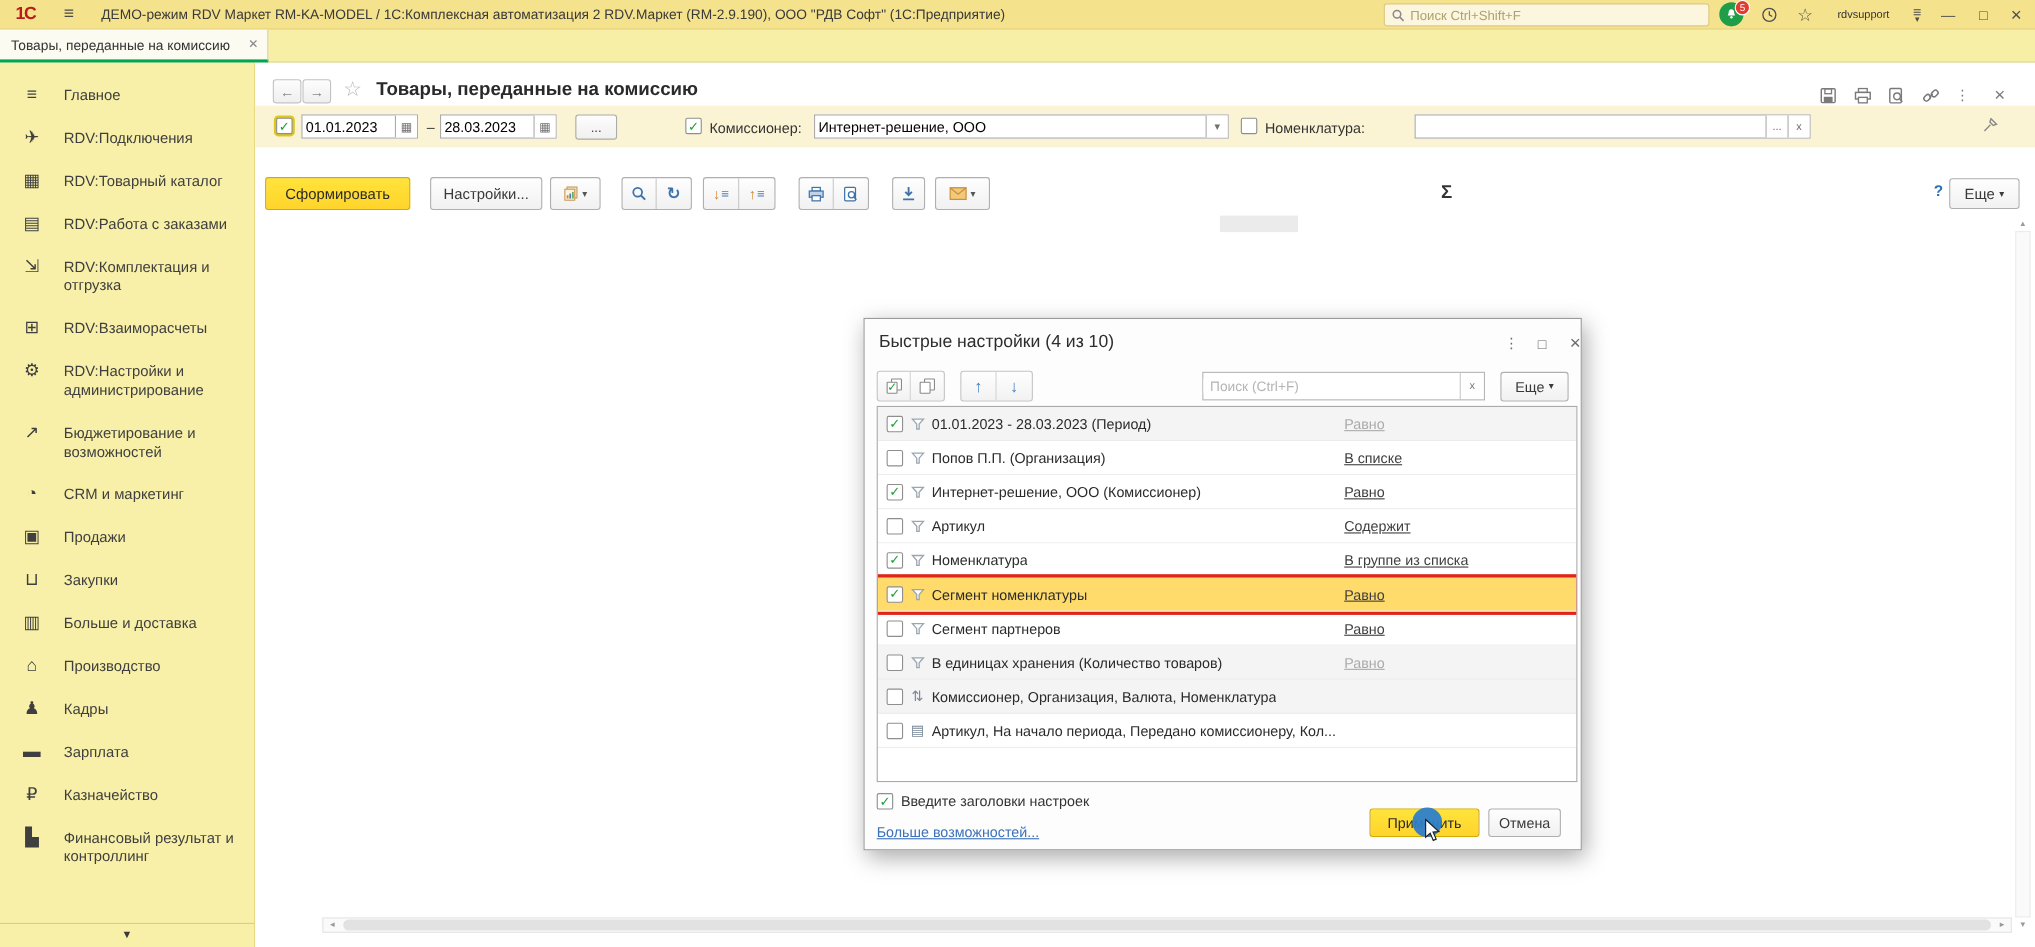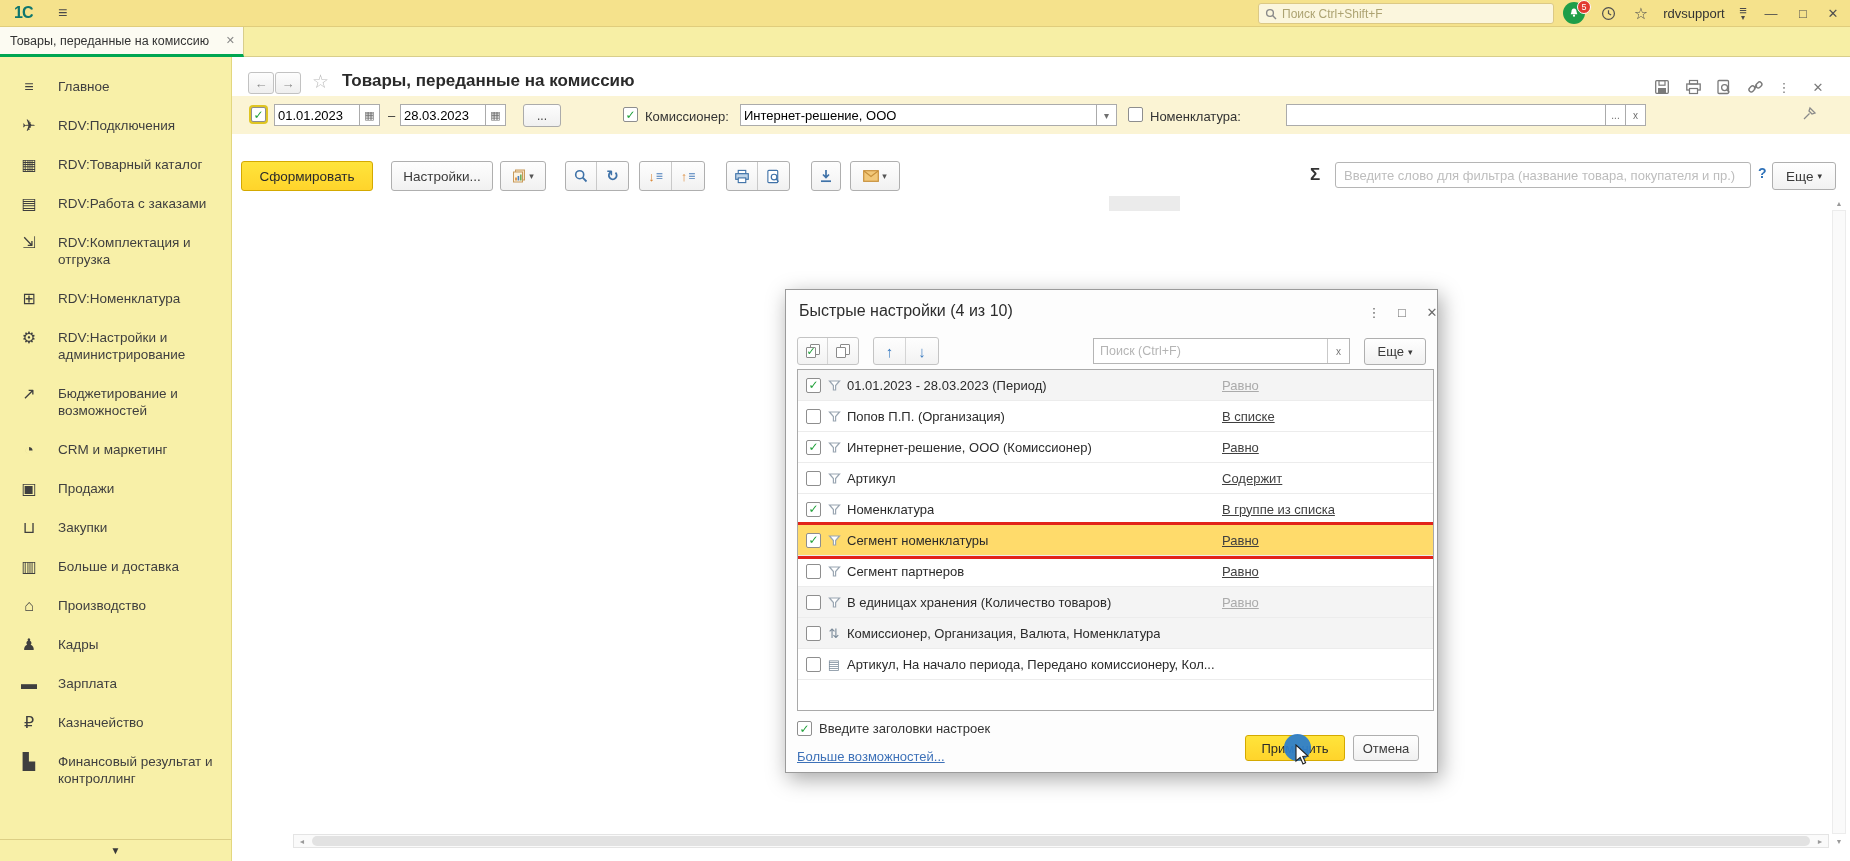--- a/index.html
+++ b/index.html
@@ -1,31 +1,31 @@
 <!DOCTYPE html>
 <html><head>
 <meta charset="utf-8">
 <style>
   * { margin:0; padding:0; box-sizing:border-box; }
   html,body { width:1850px; height:861px; overflow:hidden; }
   body { font-family:"Liberation Sans","DejaVu Sans",sans-serif; font-size:13px; color:#333; background:#fff; position:relative; }
 
   
   .titlebar { position:absolute; left:0; top:0; width:1850px; height:27px; background:#F5E28C; border-bottom:1px solid #E0CD7C; display:flex; align-items:center; }
-  .logo-1c { position:absolute; left:14px; font-weight:bold; font-size:16px; color:#0f766e; letter-spacing:-1px; }
+  .logo-1c { position:absolute; left:14px; font-weight:bold; font-size:16px; color:#b91c1c; letter-spacing:-1px; }
   .tb-burger { position:absolute; left:58px; font-size:16px; color:#4a4a4a; cursor:default; }
   .tb-title { position:absolute; left:92px; font-size:12.5px; color:#3a3a3a; white-space:nowrap; }
   .tb-search { position:absolute; left:1258px; top:3px; width:296px; height:21px; background:#FBF6DD; border:1px solid #DCC985; border-radius:3px; display:flex; align-items:center; padding:0 6px; gap:5px; }
   .tb-search input { border:none; background:transparent; outline:none; font-size:12px; color:#555; width:250px; font-family:inherit; }
   .tb-search input::placeholder { color:#ADA372; }
   .bell-wrap { position:absolute; left:1563px; top:2px; width:24px; height:24px; }
   .bell-circle { width:22px; height:22px; border-radius:50%; background:#1E9E49; display:flex; align-items:center; justify-content:center; }
   .bell-badge { position:absolute; right:-4px; top:-2px; min-width:14px; height:14px; border-radius:7px; background:#E23B30; border:1px solid #fff; color:#fff; font-size:9px; display:flex; align-items:center; justify-content:center; padding:0 2px; }
   .tb-ic { position:absolute; top:0; height:27px; display:flex; align-items:center; justify-content:center; color:#4f4f4f; }
-  .tb-user { font-size:13px; color:#333; }
+  .tb-user { font-size:10px; color:#333; }
   .svc-menu { display:flex; flex-direction:column; align-items:center; line-height:7px; }
   .svc-menu .l { font-size:13px; color:#4a4a4a; }
   .svc-menu .a { font-size:8px; color:#4a4a4a; }
 
   
   .tabbar { position:absolute; left:0; top:27px; width:1850px; height:30px; background:#F7EFA5; border-bottom:1px solid #D8CE8C; }
   .tab { position:absolute; left:0; top:0; width:244px; height:30px; background:#FCFBF2; border-right:1px solid #D8CE8C; border-bottom:3px solid #00A651; display:flex; align-items:center; padding:0 8px 0 10px; }
   .tab-label { font-size:12.5px; color:#333; white-space:nowrap; overflow:hidden; }
   .tab-close { margin-left:auto; font-size:11px; color:#888; }
 
@@ -125,20 +125,21 @@
   .dlg-btn { position:absolute; top:445px; height:26px; display:flex; align-items:center; justify-content:center; font-size:13px; }
   .cursor-dot { position:absolute; left:498px; top:444px; width:27px; height:27px; border-radius:50%; background:#2E7ECA; opacity:.95; z-index:5; }
   .cursor-arrow { position:absolute; left:508px; top:454px; z-index:6; }
 </style>
 </head>
 <body>
 
 <div class="titlebar">
   <span class="logo-1c">1С</span>
   <span class="tb-burger">≡</span>
+  <span class="tb-title">ДЕМО-режим RDV Маркет RM-KA-MODEL / 1С:Комплексная автоматизация 2 RDV.Маркет (RM-2.9.190), ООО "РДВ Софт"  (1С:Предприятие)</span>
   <div class="tb-search">
     <svg width="12" height="12" viewBox="0 0 12 12">
         <circle cx="5" cy="5" r="3.4" fill="none" stroke="#8a8a8a" stroke-width="1.4"></circle>
         <line x1="7.6" y1="7.6" x2="11" y2="11" stroke="#8a8a8a" stroke-width="1.4"></line>
       </svg>
     <input placeholder="Поиск Ctrl+Shift+F" style="">
   </div>
   <div class="bell-wrap">
     <div class="bell-circle">
       <svg width="12" height="12" viewBox="0 0 16 16">
@@ -199,21 +200,21 @@
         <span class="sb-label">RDV:Работа с заказами</span>
       </div>
 
       <div class="sb-item">
         <span class="sb-icon">⇲</span>
         <span class="sb-label">RDV:Комплектация и отгрузка</span>
       </div>
 
       <div class="sb-item">
         <span class="sb-icon">⊞</span>
-        <span class="sb-label">RDV:Номенклатура</span>
+        <span class="sb-label">RDV:Взаиморасчеты</span>
       </div>
 
       <div class="sb-item">
         <span class="sb-icon">⚙</span>
         <span class="sb-label">RDV:Настройки и администрирование</span>
       </div>
 
       <div class="sb-item">
         <span class="sb-icon">↗</span>
         <span class="sb-label">Бюджетирование и возможностей</span>
@@ -415,23 +416,20 @@
       <span style="display:flex;align-items:center;gap:3px;">
         <svg width="16" height="12" viewBox="0 0 16 12">
             <rect x="0.7" y="0.7" width="14.6" height="10.6" fill="#F2C879" stroke="#C8913B" stroke-width="1.2"></rect>
             <path d="M1 1 L8 6.5 L15 1" fill="none" stroke="#C8913B" stroke-width="1.2"></path>
           </svg>
         <span style="font-size:9px;color:#555;">▾</span>
       </span>
     </div>
 
     <span class="sigma" style="left:1078px;">Σ</span>
-    <div class="flt-input" style="left:1103px;width:416px;">
-      <input placeholder="Введите слово для фильтра (название товара, покупателя и пр.)" style="">
-    </div>
     <span class="help-q" style="left:1526px;">?</span>
     <div class="t-abs btn-white" style="left:1540px;width:64px;height:28px;top:9px;gap:4px;">
       <span>Еще</span>
         <span style="font-size:9px;">▾</span>
     </div>
   </div>
 
 
   <div class="artifact"></div>
 

